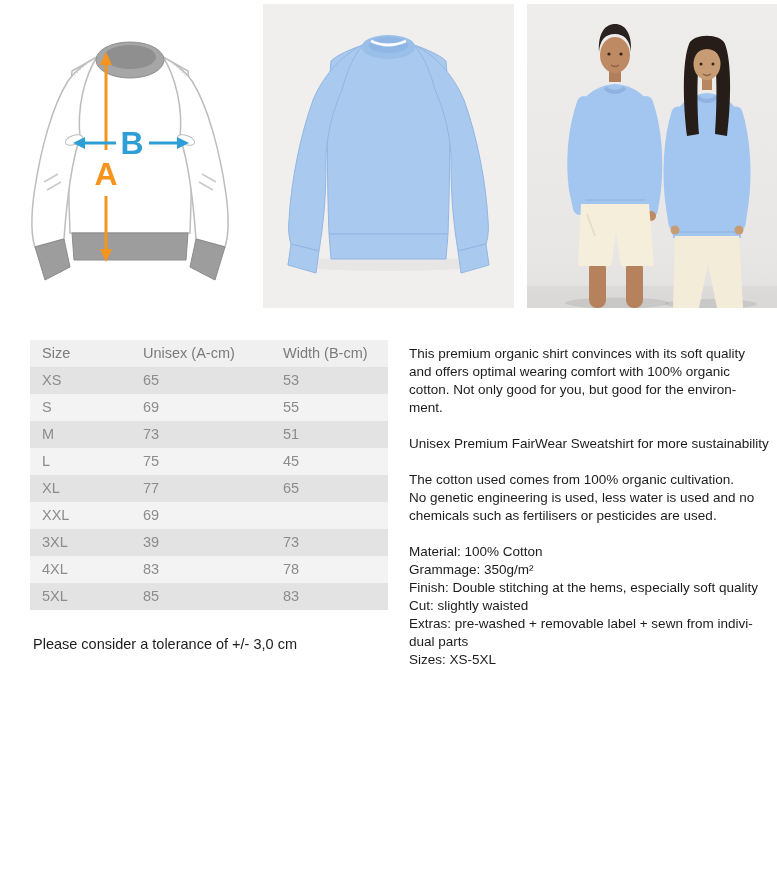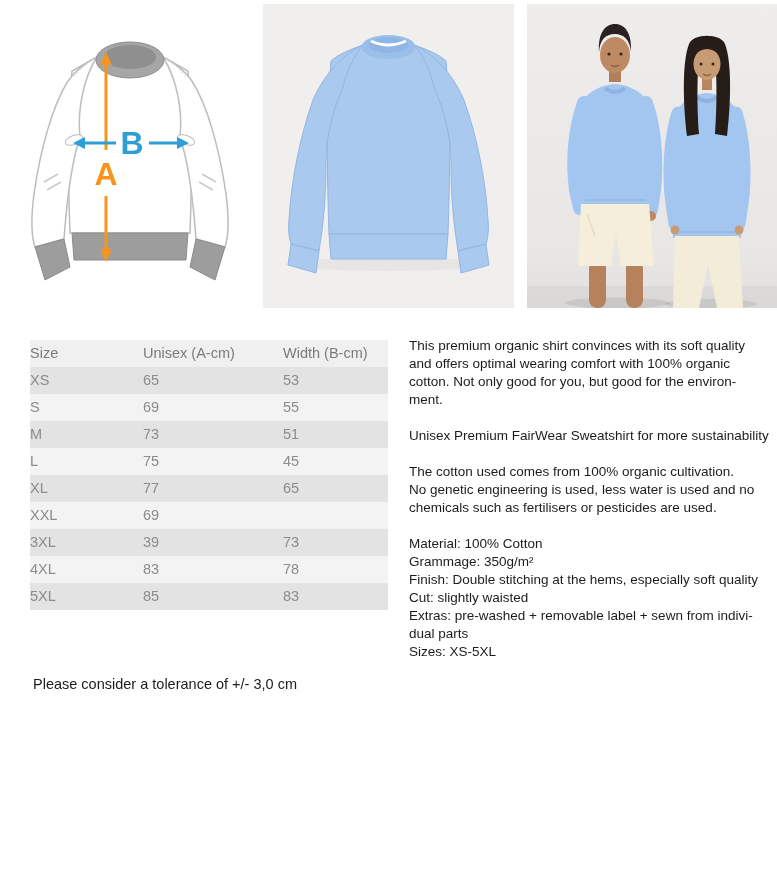--- a/index.html
+++ b/index.html
@@ -23,28 +23,28 @@
   .panel svg{display:block;width:100%;height:100%}
   .panel.diagram{left:0;top:0;width:260px;height:310px;background:#fff}
   .panel.flat{left:263px;width:251px;background:var(--photo-background)}
   .panel.models{left:527px;width:250px;background:var(--photo-background)}
 
   .size-table{position:absolute;left:30px;top:340px;width:358px;font-size:14.5px;color:#8c8c8c}
   .trow{display:flex;height:27px;line-height:27px}
   .trow.thead{background:var(--table-header-bg);color:#7b7b7b}
   .tbody .trow:nth-child(odd){background:var(--table-row-dark)}
   .tbody .trow:nth-child(even){background:var(--table-row-light)}
-  .c1{width:113px;}
+  .c1{width:113px;padding-left:12px}
   .c2{width:140px}
   .c3{flex:1}
 
-  .tolerance{position:absolute;left:33px;top:676px;font-size:14.5px;color:#1c1c1c}
+  .tolerance{position:absolute;left:33px;top:636px;font-size:14.5px;color:#1c1c1c}
 
   .description{position:absolute;left:409px;top:337px;width:366px;font-size:13.5px;line-height:18px;color:#1c1c1c}
-  .para{white-space:pre-line;margin:0 0 18px 0}
+  .para{white-space:pre-line;margin:8px 0 18px 0}
 
   
   .aFill{fill:var(--accent-orange)}
   .aStroke{stroke:var(--accent-orange)}
   .bFill{fill:var(--accent-blue)}
   .bStroke{stroke:var(--accent-blue)}
   .shirtFill{fill:var(--sweatshirt-blue)}
   .shirtStroke{stroke:#93b6e2}
   .photoBg{fill:var(--photo-background)}
   .dimLabel{font-family:"Liberation Sans","DejaVu Sans",sans-serif;font-weight:bold;font-size:32px;text-anchor:middle}

